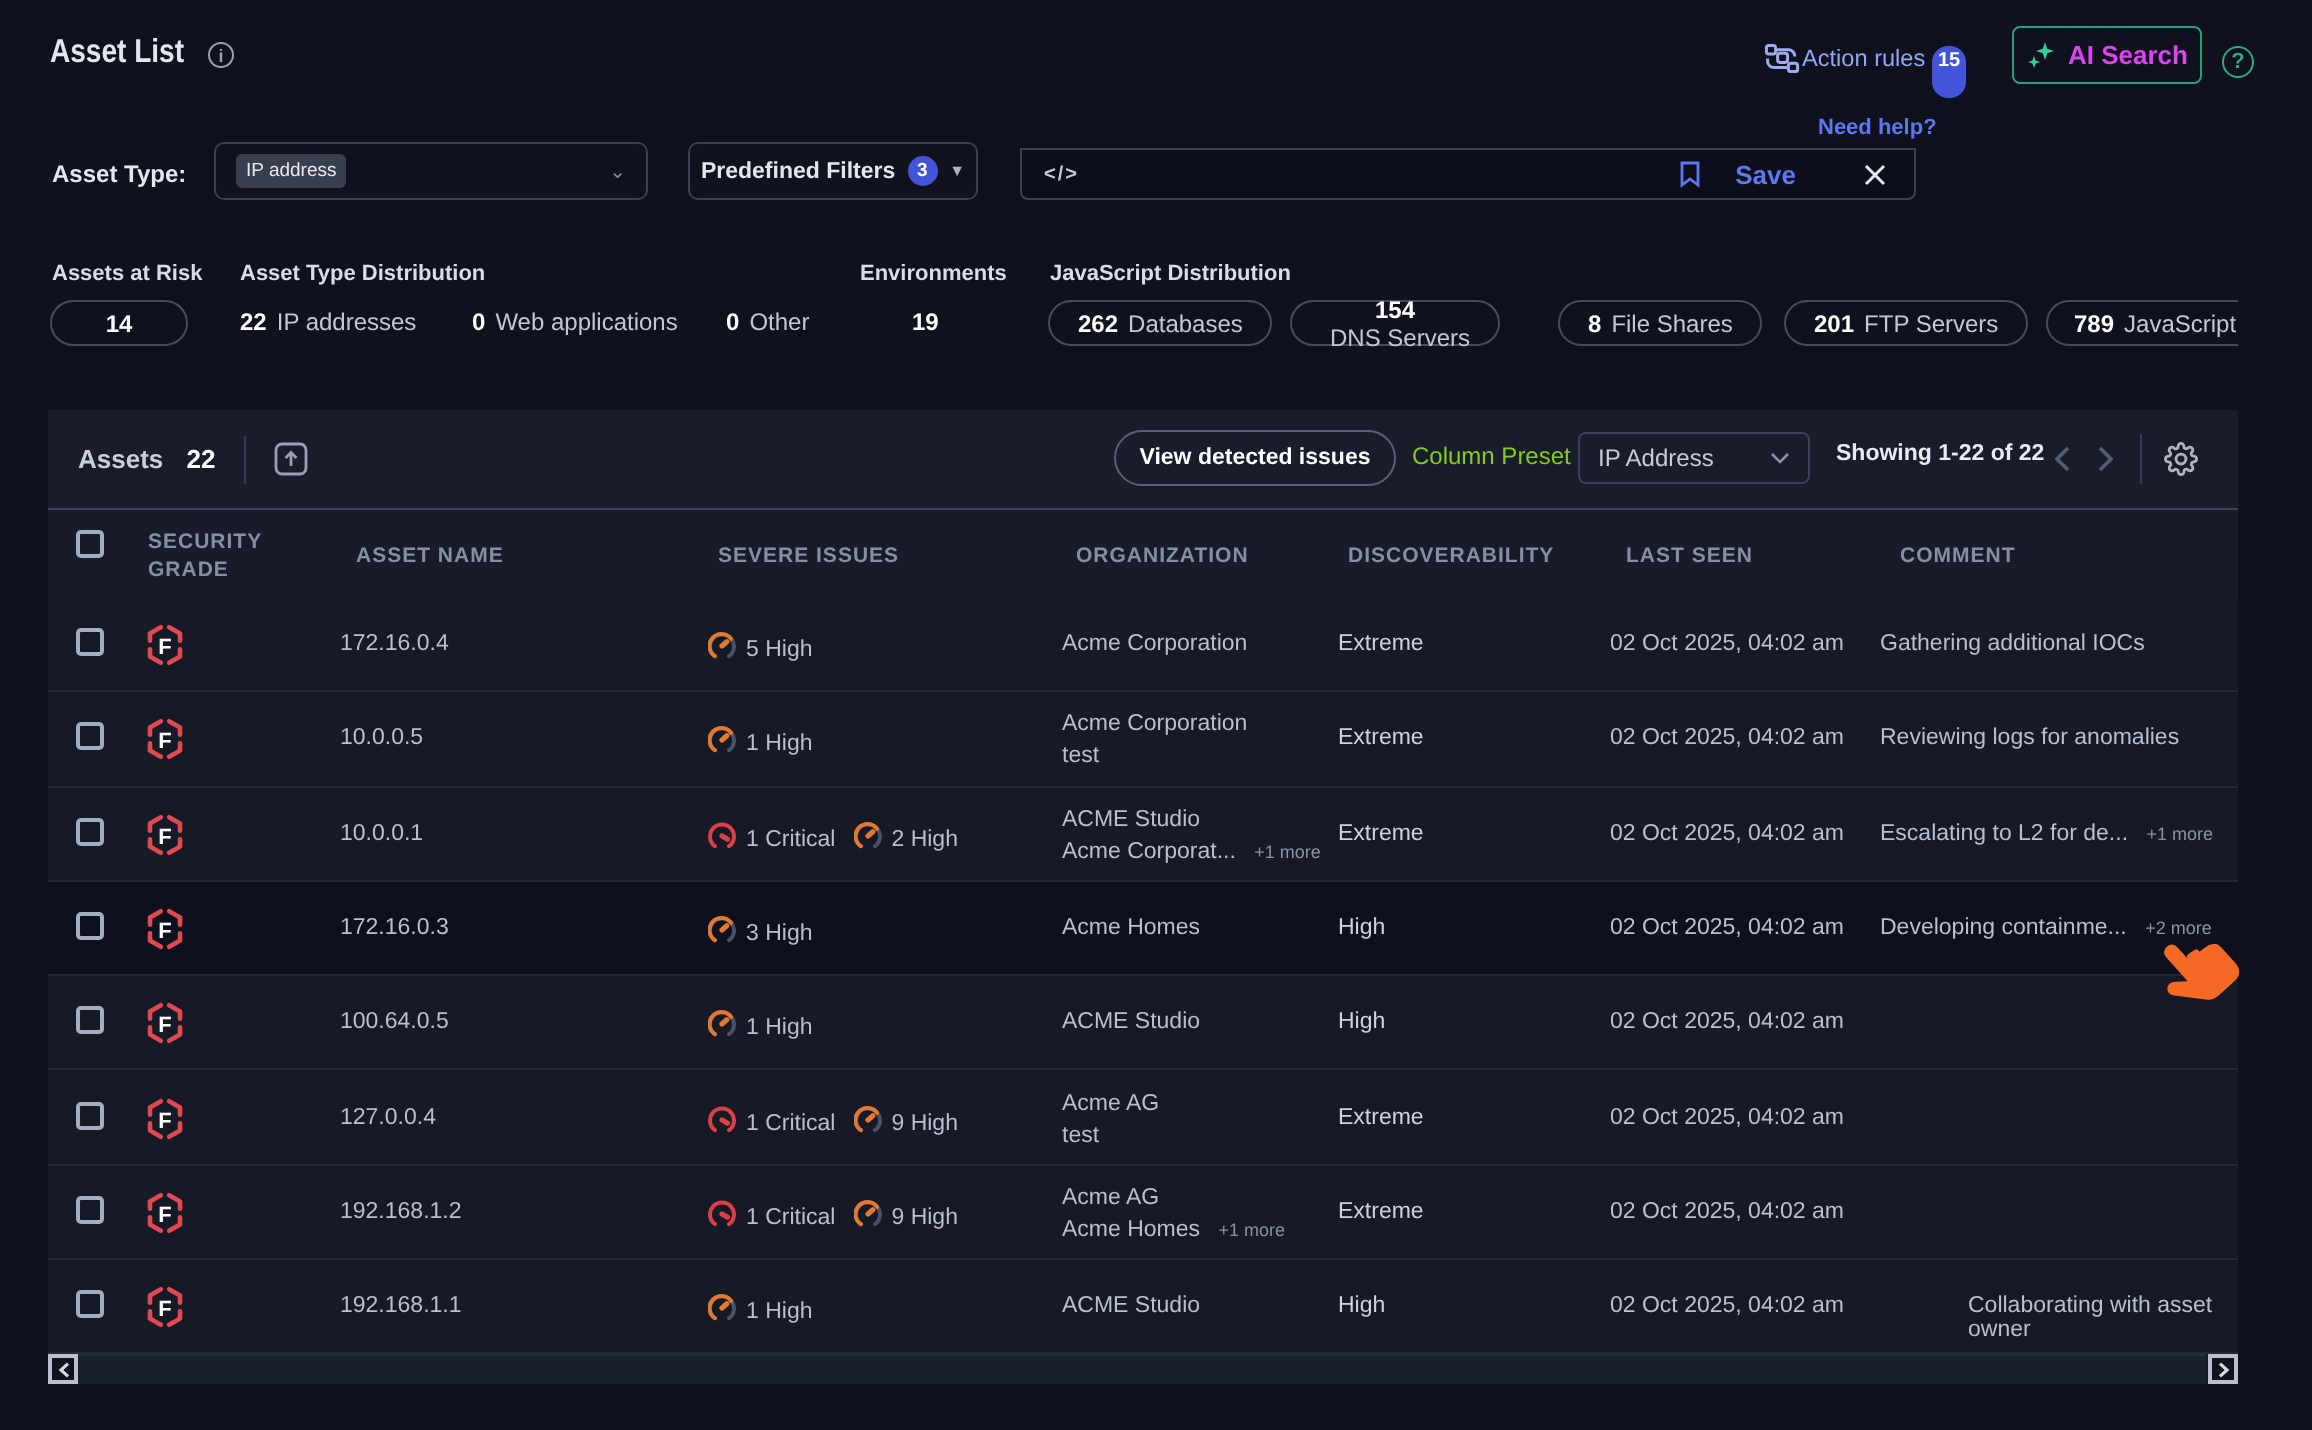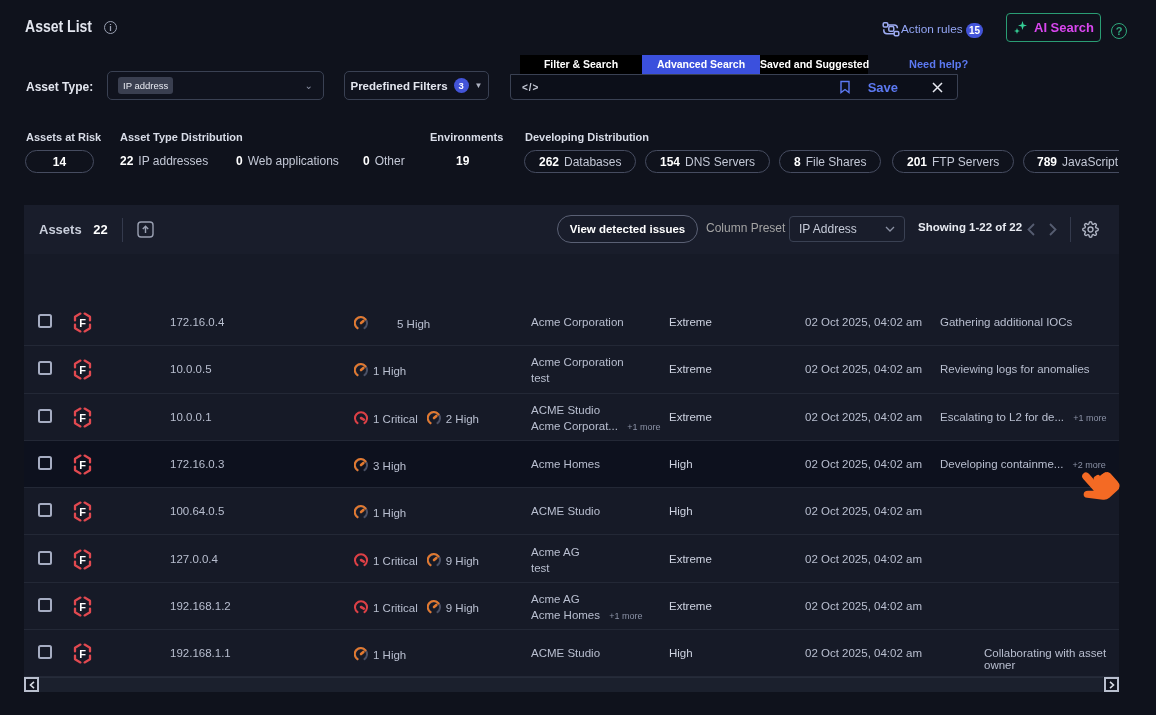--- a/index.html
+++ b/index.html
@@ -6,21 +6,21 @@
 html,body { width:1156px; height:715px; background:#0f121c; overflow:hidden; font-family:"Liberation Sans", sans-serif; overflow:hidden; }
 .abs { position:absolute; }
 #page { position:relative; width:1156px; height:715px; }
 
 
 .title { left:25px; top:17px; font-size:16.5px; font-weight:bold; color:#e2e5ee; letter-spacing:0px; transform:scaleX(0.85); transform-origin:left top; }
 .info-ic { left:104px; top:21px; width:13px; height:13px; border:1.4px solid #9aa0b2; border-radius:50%; color:#9aa0b2; font-size:9px; text-align:center; line-height:12px; font-weight:bold; }
 
 .ar-ic { left:882px; top:22px; }
 .ar-text { left:901px; top:22px; color:#93a5f4; font-size:11.8px; }
-.ar-badge { left:966px; top:23px; background:#4354d8; color:#fff; font-size:10px; font-weight:bold; border-radius:8px; height:15px; min-width:17px; text-align:center; line-height:15px; padding:0 2px; }
+.ar-badge { left:966px; top:23px; background:#4354d8; color:#fff; font-size:10px; font-weight:bold; border-radius:8px; height:26px; min-width:17px; text-align:center; line-height:15px; padding:0 2px; }
 .aibtn { left:1006px; top:13px; width:95px; height:29px; border:1px solid #2a9d74; border-radius:4px; color:#d946ef; font-size:13px; font-weight:bold; display:flex; align-items:center; justify-content:center; gap:6px; }
 .qmark { left:1111px; top:23px; width:16px; height:16px; border:1.6px solid #2fa87c; border-radius:50%; color:#2fa87c; font-size:11px; font-weight:bold; text-align:center; line-height:15px; }
 
 
 .atlabel { left:26px; top:80px; font-size:12px; font-weight:bold; color:#e3e6ef; }
 .sel1 { left:107px; top:71px; width:217px; height:29px; border:1px solid #3a4153; border-radius:5px; background:#10131e; display:flex; align-items:center; padding:0 10px; }
 .chip { background:#3a3f50; color:#e8eaf1; font-size:9.5px; border-radius:3px; padding:3px 5px; }
 .sel1 .chev { margin-left:auto; color:#8b91a4; font-size:10px; }
 .predef { left:344px; top:71px; width:145px; height:29px; border:1px solid #3a4153; border-radius:5px; background:#10131e; display:flex; align-items:center; justify-content:center; gap:6px; color:#e3e6ef; font-size:11.5px; font-weight:bold; }
 .pbadge { background:#4354d8; color:#fff; width:15px; height:15px; border-radius:50%; font-size:9.5px; text-align:center; line-height:15px; font-weight:bold; }
@@ -44,21 +44,21 @@
 .kv { font-size:12px; color:#c3c8d6; }
 .kv b { color:#fff; margin-right:5px; }
 
 
 .card { left:24px; top:205px; width:1095px; height:487px; background:#161a27; }
 .toolbar { position:absolute; left:0; top:0; width:100%; height:49px; background:#191d2b; display:flex; align-items:center; }
 .assets-count { margin-left:15px; font-size:13px; font-weight:bold; color:#c9cedb; }
 .assets-count b { color:#fff; margin-left:8px; }
 .tdiv { width:1px; height:24px; background:#343a4d; margin:0 14px; }
 .viewbtn { position:absolute; left:533px; top:10px; height:28px; width:141px; text-align:center; border:1px solid #5a6074; border-radius:14px; color:#fff; font-size:11.5px; font-weight:bold; line-height:26px; }
-.colpreset { position:absolute; left:682px; top:16px; color:#a3a3a3; font-size:12px; }
+.colpreset { position:absolute; left:682px; top:16px; color:#84cc16; font-size:12px; }
 .ipsel { position:absolute; left:765px; top:11px; width:116px; height:26px; border:1px solid #3a4153; border-radius:4px; color:#c6cbd8; font-size:12px; display:flex; align-items:center; padding:0 9px; }
 .showing { position:absolute; left:894px; top:16px; color:#e8ebf2; font-size:11.5px; font-weight:bold; }
 .pagechev { position:absolute; top:14px; color:#565d71; font-size:13px; font-weight:bold; }
 
 
 .thead { position:absolute; left:0; top:49px; width:100%; height:46px; background:#181c2a; border-top:1px solid #3d4256; display:flex; align-items:center; font-size:10.5px; font-weight:bold; color:#878ea4; letter-spacing:0.5px; }
 .row { position:absolute; left:0; width:100%; height:47.3px; border-bottom:1px solid #232836; font-size:11.5px; color:#b9bfd0; }
 .row.hov { background:#0d111e; }
 .cb { position:absolute; left:14px; width:14px; height:14px; border:2px solid #a6adc2; border-radius:2.5px; }
 .cell { position:absolute; }
@@ -99,51 +99,46 @@
       </svg>AI Search</div>
   <div class="abs qmark">?</div>
 
   <div class="abs atlabel">Asset Type:</div>
   <div class="abs sel1">
       <span class="chip">IP address</span>
       <span class="chev">⌄</span>
     </div>
   <div class="abs predef">Predefined Filters <span class="pbadge">3</span> <span class="pcaret">▼</span></div>
 
-  <div class="abs tabs">
-    <div class="tab" style="width:122px;">Filter &amp; Search</div>
-    <div class="tab sel" style="width:118px;">Advanced Search</div>
-    <div class="tab" style="width:108px;">Saved and Suggested</div>
-  </div>
   <div class="abs needhelp">Need help?</div>
   <div class="abs search">
       <span class="code">&lt;/&gt;</span>
       <span class="saveblock"><svg width="12" height="14" viewBox="0 0 12 14" fill="none" stroke="#5c79f2" stroke-width="1.4">
           <path d="M2 1.5 h8 v11 l-4 -3 l-4 3 Z"></path>
         </svg>Save<svg class="xclose" width="13" height="13" viewBox="0 0 13 13" stroke="#e8eaf1" stroke-width="1.5">
           <path d="M2 2 L11 11 M11 2 L2 11"></path>
         </svg></span>
     </div>
 
   <div class="abs stat-label" style="left:26px; top:131px;">Assets at Risk</div>
   <div class="abs pill" style="left:25px; top:150px; width:69px;">
       <b>14</b>
     </div>
   <div class="abs stat-label" style="left:120px; top:131px;">Asset Type Distribution</div>
   <div class="abs kv" style="left:120px; top:154px;"><b>22</b>IP addresses</div>
   <div class="abs kv" style="left:236px; top:154px;"><b>0</b>Web applications</div>
   <div class="abs kv" style="left:363px; top:154px;"><b>0</b>Other</div>
   <div class="abs stat-label" style="left:430px; top:131px;">Environments</div>
   <div class="abs kv" style="left:456px; top:154px;"><b>19</b></div>
-  <div class="abs stat-label" style="left:525px; top:131px;">Developing Distribution</div>
+  <div class="abs stat-label" style="left:525px; top:131px;">JavaScript Distribution</div>
   <div class="abs pill" style="left:524px; top:150px; padding:0 14px;">
       <b>262</b>
       <span>Databases</span>
     </div>
-  <div class="abs pill" style="left:645px; top:150px; padding:0 14px;">
+  <div class="abs pill" style="left:645px; top:150px; padding:0 14px;flex-direction:column;">
       <b>154</b>
       <span>DNS Servers</span>
     </div>
   <div class="abs pill" style="left:779px; top:150px; padding:0 14px;">
       <b>8</b>
       <span>File Shares</span>
     </div>
   <div class="abs pill" style="left:892px; top:150px; padding:0 14px;">
       <b>201</b>
       <span>FTP Servers</span>
@@ -172,38 +167,48 @@
         </svg>
       <svg class="pagechev" style="left:1025px; top:18px;" width="8" height="13" viewBox="0 0 8 13" fill="none" stroke="#565d71" stroke-width="1.8">
           <path d="M1 1 L6.5 6.5 L1 12"></path>
         </svg>
       <div style="position:absolute; left:1046px; top:12px; width:1px; height:25px; background:#343a4d;"></div>
       <svg class="pagechev" style="left:1058px; top:16px;" width="17" height="17" viewBox="0 0 24 24" fill="none" stroke="#aeb3c2" stroke-width="2">
           <path d="M12 15.5A3.5 3.5 0 1 0 12 8.5a3.5 3.5 0 0 0 0 7Z"></path>
           <path d="M19.4 15a1.65 1.65 0 0 0 .33 1.82l.06.06a2 2 0 1 1-2.83 2.83l-.06-.06a1.65 1.65 0 0 0-1.82-.33 1.65 1.65 0 0 0-1 1.51V21a2 2 0 1 1-4 0v-.09A1.65 1.65 0 0 0 9 19.4a1.65 1.65 0 0 0-1.82.33l-.06.06a2 2 0 1 1-2.83-2.83l.06-.06a1.65 1.65 0 0 0 .33-1.82 1.65 1.65 0 0 0-1.51-1H3a2 2 0 1 1 0-4h.09A1.65 1.65 0 0 0 4.6 9a1.65 1.65 0 0 0-.33-1.82l-.06-.06a2 2 0 1 1 2.83-2.83l.06.06a1.65 1.65 0 0 0 1.82.33H9a1.65 1.65 0 0 0 1-1.51V3a2 2 0 1 1 4 0v.09a1.65 1.65 0 0 0 1 1.51 1.65 1.65 0 0 0 1.82-.33l.06-.06a2 2 0 1 1 2.83 2.83l-.06.06a1.65 1.65 0 0 0-.33 1.82V9a1.65 1.65 0 0 0 1.51 1H21a2 2 0 1 1 0 4h-.09a1.65 1.65 0 0 0-1.51 1Z"></path>
         </svg>
     </div>
+    <div class="thead">
+      <div class="cb" style="top:10px;"></div>
+      <div class="cell" style="left:50px; line-height:14px;">SECURITY<br>GRADE</div>
+      <div class="cell" style="left:154px;">ASSET NAME</div>
+      <div class="cell" style="left:335px;">SEVERE ISSUES</div>
+      <div class="cell" style="left:514px;">ORGANIZATION</div>
+      <div class="cell" style="left:650px;">DISCOVERABILITY</div>
+      <div class="cell" style="left:789px;">LAST SEEN</div>
+      <div class="cell" style="left:926px;">COMMENT</div>
+    </div>
     <div id="rows">
         <div class="row" style="top:94px;">
           <div class="cb" style="top: 15px;"></div>
           <div class="cell" style="left:46px; top:12px;"><svg width="25" height="23" viewBox="0 0 25 23">
               <g stroke="#e14950" stroke-width="2.3" fill="none" stroke-linejoin="round" stroke-linecap="round">
                 <path d="M10.4 2.6 L5 5.7 L5 9.4"></path>
                 <path d="M14.6 2.6 L20 5.7 L20 9.4"></path>
                 <path d="M10.4 20.4 L5 17.3 L5 13.6"></path>
                 <path d="M14.6 20.4 L20 17.3 L20 13.6"></path>
               </g>
               <text x="12.5" y="15.8" font-size="11" font-weight="bold" fill="#fff" text-anchor="middle" font-family="Liberation Sans">F</text>
             </svg></div>
           <div class="cell" style="left: 146px; top: 17px;">172.16.0.4</div>
           <div class="cell" style="left: 330px; top: 17px;"><svg class="gauge" width="14" height="14" viewBox="0 0 14 14">
               <path d="M3.5 12.1 A6 6 0 1 1 10.5 12.1" fill="none" stroke="#4a5065" stroke-width="2" stroke-linecap="round"></path>
               <path d="M3.5 12.1 A6 6 0 1 1 11.5 3.4" fill="none" stroke="#e2792f" stroke-width="2" stroke-linecap="round"></path>
               <path d="M7 7 L9.4 4.9" stroke="#e2792f" stroke-width="2.6" stroke-linecap="round"></path>
-            </svg><span style="margin-right:9px;margin-left:24px;">5 High</span></div>
+            </svg><span style="margin-right:9px;">5 High</span></div>
           <div class="cell" style="left: 507px; top: 17px;">Acme Corporation</div>
           <div class="cell" style="left: 645px; color: rgb(205, 210, 224); top: 17px;">Extreme</div>
           <div class="cell" style="left: 781px; top: 17px;">02 Oct 2025, 04:02 am</div>
           <div class="cell" style="left: 916px; top: 17px;">Gathering additional IOCs</div>
         </div>
         <div class="row" style="top:141.3px;">
           <div class="cb" style="top: 15px;"></div>
           <div class="cell" style="left:46px; top:12px;"><svg width="25" height="23" viewBox="0 0 25 23">
               <g stroke="#e14950" stroke-width="2.3" fill="none" stroke-linejoin="round" stroke-linecap="round">
                 <path d="M10.4 2.6 L5 5.7 L5 9.4"></path>

